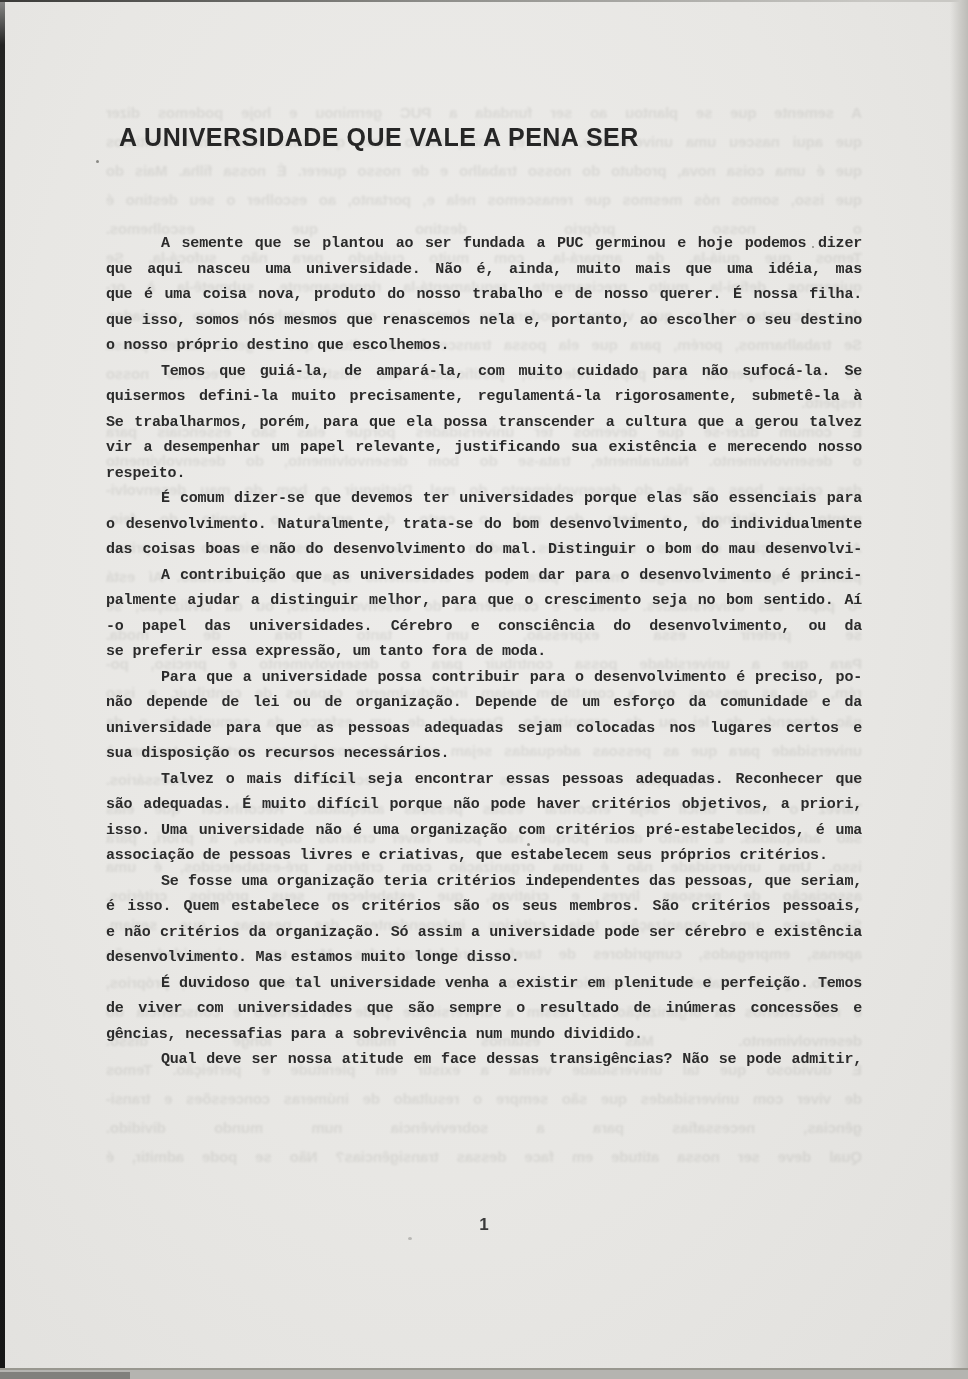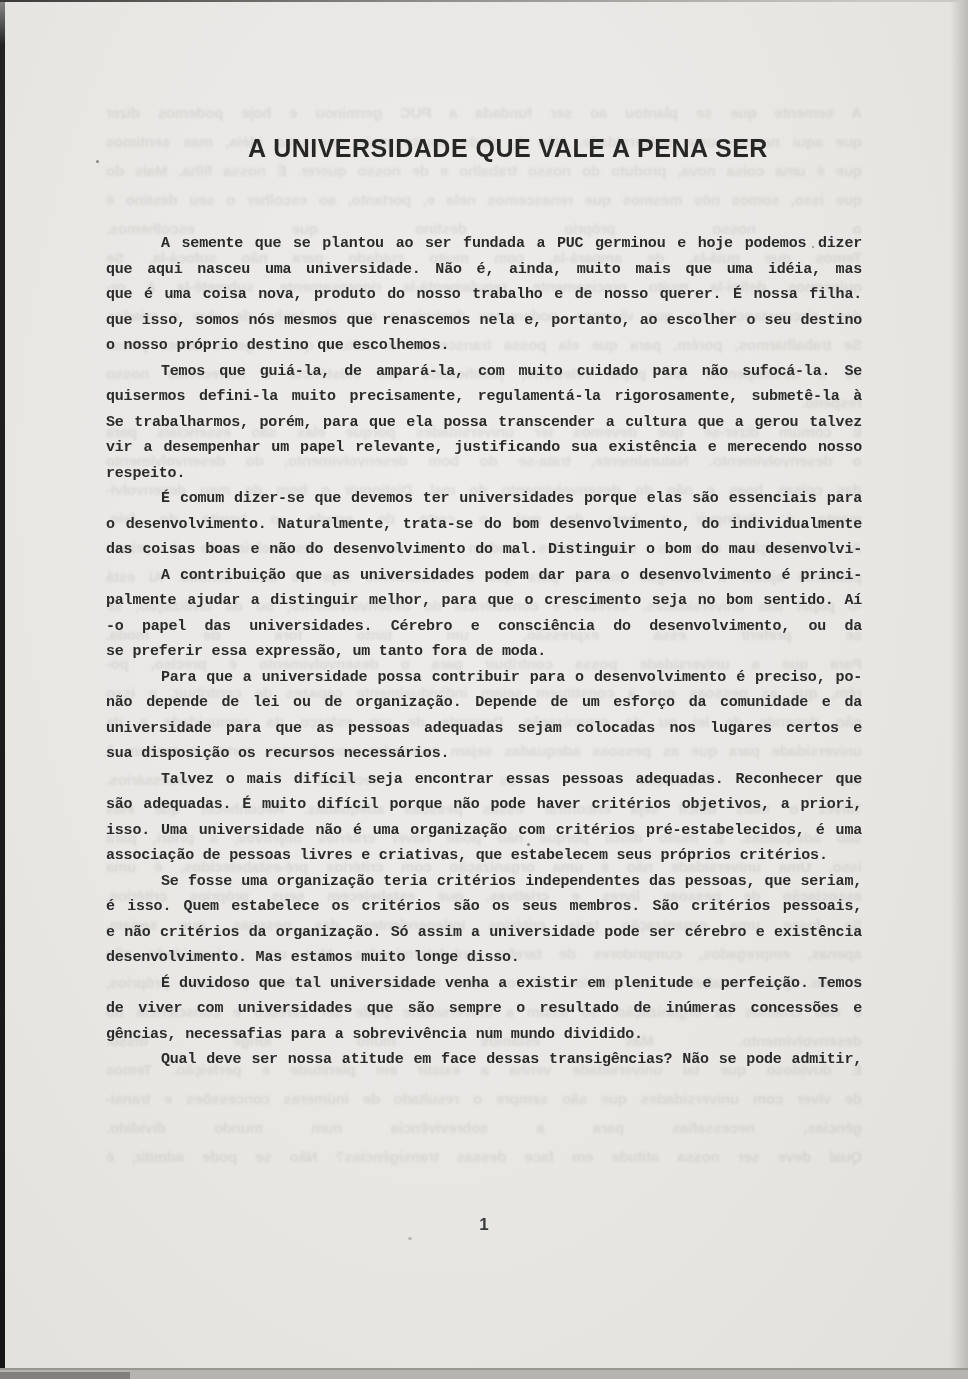--- a/index.html
+++ b/index.html
@@ -23,22 +23,21 @@
     position:absolute;left:106px;top:98px;width:756px;
     color:#4a4a42;font-weight:bold;font-size:15px;letter-spacing:-0.2px;
   }
   .ghost .gline{
     height:29px;line-height:29px;
     text-align:justify;text-align-last:justify;
     overflow:hidden;
   }
   
   .title{
-    position:absolute;left:106px;top:122px;width:756px;margin:12px;
-    text-align:center;
+    position:absolute;left:106px;top:122px;width:756px;margin:1px;
     transform:translateX(12px);
     font-size:25px;font-weight:bold;letter-spacing:0.5px;
     color:#262626;
   }
   .column{
     position:absolute;left:106px;top:231px;width:756px;
     color:#2b2b2b;font-weight:bold;
     font-size:15px;letter-spacing:-0.2px;font-family:Liberation Mono, monospace;
   }
   .line{

